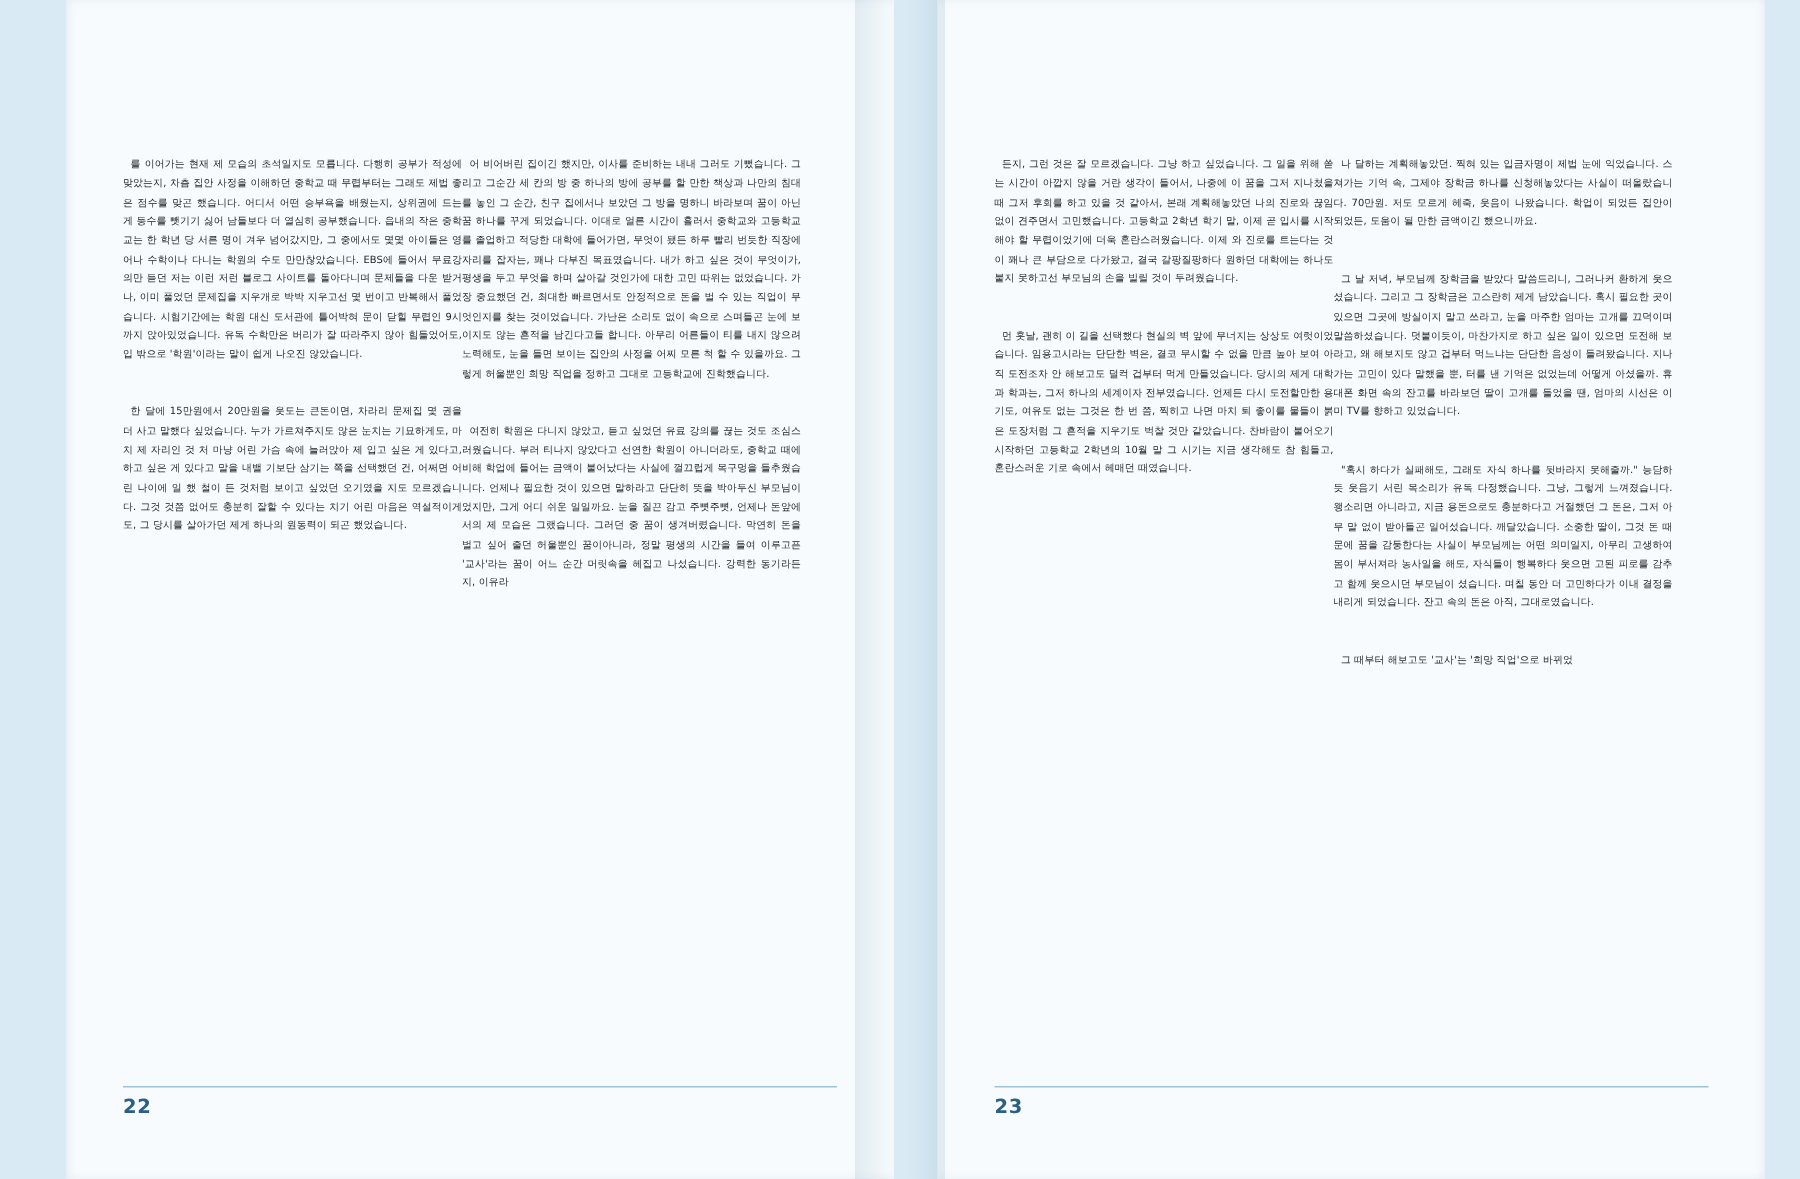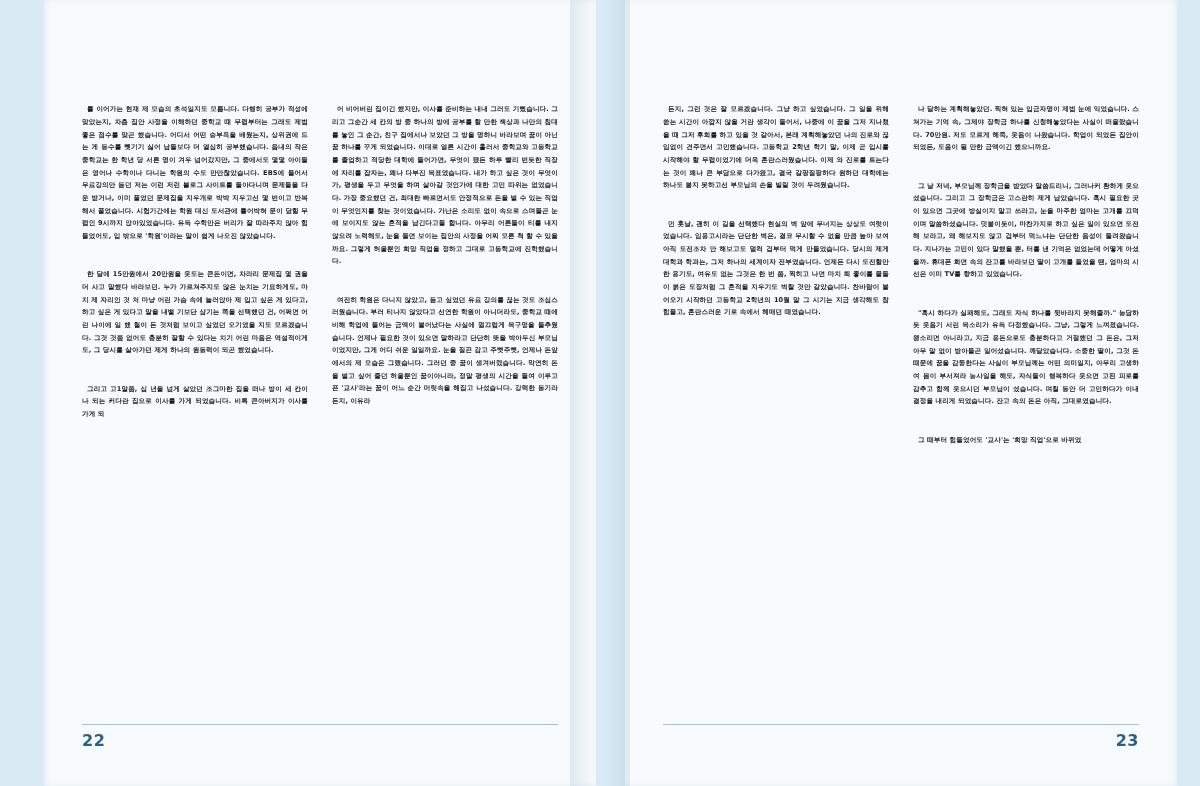--- a/index.html
+++ b/index.html
@@ -34,23 +34,21 @@
   .page-left {
     margin-left: 44px;
     box-shadow: 2px 0 6px rgba(80, 120, 150, 0.10) inset;
   }
   .page-right {
     margin-right: 23px;
     box-shadow: -2px 0 6px rgba(80, 120, 150, 0.10) inset;
   }
   .columns {
     display: flex;
-    gap: 24px;
     flex: 1 1 auto;
-    font-weight: bold;
   }
   .col {
     width: 226px;
     font-size: 6.6px;
     line-height: 1.92;
     color: #1c1c22;
     text-align: justify;
     letter-spacing: 0.1px;
     word-break: break-all;
     white-space: pre-wrap;
@@ -66,27 +64,27 @@
     right: 38px;
     height: 24px;
   }
   .rule {
     height: 1px;
     background: #9fc4da;
     width: 100%;
     margin-bottom: 6px;
   }
   .folio {
-    font-size: 16px;
+    font-size: 13px;
     font-weight: bold;
     color: #2b5f86;
     letter-spacing: 0.5px;
   }
   .folio-left { text-align: left; }
-  .folio-right { text-align: right; }
+  .folio-right { }
   .gutter-shadow {
     position: absolute;
     top: 0;
     width: 26px;
     height: 786px;
     pointer-events: none;
   }
   .gutter-left {
     left: 570px;
     background: linear-gradient(to right, rgba(120,160,185,0.18), rgba(120,160,185,0));
@@ -98,22 +96,21 @@
 </style>
 </head>
 <body>
 
 <div class="spread">
 
   <div class="page page-left">
     <div class="columns">
       <div class="col">
         <p>를 이어가는 현재 제 모습의 초석일지도 모릅니다. 다행히 공부가 적성에 맞았는지, 차츰 집안 사정을 이해하던 중학교 때 무렵부터는 그래도 제법 좋은 점수를 맞곤 했습니다. 어디서 어떤 승부욕을 배웠는지, 상위권에 드는 게 등수를 뺏기기 싫어 남들보다 더 열심히 공부했습니다. 읍내의 작은 중학교는 한 학년 당 서른 명이 겨우 넘어갔지만, 그 중에서도 몇몇 아이들은 영어나 수학이나 다니는 학원의 수도 만만찮았습니다. EBS에 들어서 무료강의만 듣던 저는 이런 저런 블로그 사이트를 돌아다니며 문제들을 다운 받거나, 이미 풀었던 문제집을 지우개로 박박 지우고선 몇 번이고 반복해서 풀었습니다. 시험기간에는 학원 대신 도서관에 틀어박혀 문이 닫힐 무렵인 9시까지 앉아있었습니다. 유독 수학만은 버리가 잘 따라주지 않아 힘들었어도, 입 밖으로 '학원'이라는 말이 쉽게 나오진 않았습니다.</p>
-        <p>한 달에 15만원에서 20만원을 웃도는 큰돈이면, 차라리 문제집 몇 권을 더 사고 말했다 바라보던. 누가 가르쳐주지도 않은 눈치는 기묘하게도, 마치 제 자리인 것 처 마냥 어린 가슴 속에 늘러앉아 제 입고 싶은 게 있다고, 하고 싶은 게 있다고 말을 내밸 기보단 삼기는 쪽을 선택했던 건, 어쩌면 어린 나이에 일 했 철이 든 것처럼 보이고 싶었던 오기였을 지도 모르겠습니다. 그것 것쯤 없어도 충분히 잘할 수 있다는 치기 어린 마음은 역설적이게도, 그 당시를 살아가던 제게 하나의 원동력이 되곤 했었습니다.</p>
-        <p>그리고 고1말쯤, 십 년을 넘게 살았던 조그마한 집을 떠나 방이 세 칸이나 되는 커다란 집으로 이사를 가게 되었습니다. 비록 큰아버지가 이사를 가게 되</p>
+        <p>한 달에 15만원에서 20만원을 웃도는 큰돈이면, 차라리 문제집 몇 권을 더 사고 말했다 싶었습니다. 누가 가르쳐주지도 않은 눈치는 기묘하게도, 마치 제 자리인 것 처 마냥 어린 가슴 속에 늘러앉아 제 입고 싶은 게 있다고, 하고 싶은 게 있다고 말을 내밸 기보단 삼기는 쪽을 선택했던 건, 어쩌면 어린 나이에 일 했 철이 든 것처럼 보이고 싶었던 오기였을 지도 모르겠습니다. 그것 것쯤 없어도 충분히 잘할 수 있다는 치기 어린 마음은 역설적이게도, 그 당시를 살아가던 제게 하나의 원동력이 되곤 했었습니다.</p>
       </div>
       <div class="col">
         <p>어 비어버린 집이긴 했지만, 이사를 준비하는 내내 그러도 기뻤습니다. 그리고 그순간 세 칸의 방 중 하나의 방에 공부를 할 만한 책상과 나만의 침대를 놓인 그 순간, 친구 집에서나 보았던 그 방을 명하니 바라보며 꿈이 아닌 꿈 하나를 꾸게 되었습니다. 이대로 얼른 시간이 흘러서 중학교와 고등학교를 졸업하고 적당한 대학에 들어가면, 무엇이 됐든 하루 빨리 번듯한 직장에 자리를 잡자는, 꽤나 다부진 목표였습니다. 내가 하고 싶은 것이 무엇이가, 평생을 두고 무엇을 하며 살아갈 것인가에 대한 고민 따위는 없었습니다. 가장 중요했던 건, 최대한 빠르면서도 안정적으로 돈을 벌 수 있는 직업이 무엇인지를 찾는 것이었습니다. 가난은 소리도 없이 속으로 스며들곤 눈에 보이지도 않는 흔적을 남긴다고들 합니다. 아무리 어른들이 티를 내지 않으려 노력해도, 눈을 들면 보이는 집안의 사정을 어찌 모른 척 할 수 있을까요. 그렇게 허울뿐인 희망 직업을 정하고 그대로 고등학교에 진학했습니다.</p>
         <p>여전히 학원은 다니지 않았고, 듣고 싶었던 유료 강의를 끊는 것도 조심스러웠습니다. 부러 티나지 않았다고 선연한 학원이 아니더라도, 중학교 때에 비해 학업에 들어는 금액이 불어났다는 사실에 껄끄럽게 목구멍을 들추웠습니다. 언제나 필요한 것이 있으면 말하라고 단단히 뜻을 박아두신 부모님이었지만, 그게 어디 쉬운 일일까요. 눈을 질끈 감고 주뼛주뼛, 언제나 돈앞에서의 제 모습은 그랬습니다. 그러던 중 꿈이 생겨버렸습니다. 막연히 돈을 벌고 싶어 줄던 허울뿐인 꿈이아니라, 정말 평생의 시간을 들여 이루고픈 '교사'라는 꿈이 어느 순간 머릿속을 헤집고 나섰습니다. 강력한 동기라든지, 이유라</p>
       </div>
     </div>
     <div class="footer">
       <div class="rule"></div>
       <div class="folio folio-left">22</div>
     </div>
@@ -122,21 +119,21 @@
   <div class="page page-right">
     <div class="columns">
       <div class="col">
         <p>든지, 그런 것은 잘 모르겠습니다. 그냥 하고 싶었습니다. 그 일을 위해 쏟는 시간이 아깝지 않을 거란 생각이 들어서, 나중에 이 꿈을 그저 지나쳤을 때 그저 후회를 하고 있을 것 같아서, 본래 계획해놓았던 나의 진로와 끊임없이 견주면서 고민했습니다. 고등학교 2학년 학기 말, 이제 곧 입시를 시작해야 할 무렵이었기에 더욱 혼란스러웠습니다. 이제 와 진로를 트는다는 것이 꽤나 큰 부담으로 다가왔고, 결국 갈팡질팡하다 원하던 대학에는 하나도 붙지 못하고선 부모님의 손을 빌릴 것이 두려웠습니다.</p>
         <p>먼 훗날, 괜히 이 길을 선택했다 현실의 벽 앞에 무너지는 상상도 여럿이었습니다. 임용고시라는 단단한 벽은, 결코 무시할 수 없을 만큼 높아 보여 아직 도전조차 안 해보고도 덜컥 겁부터 먹게 만들었습니다. 당시의 제게 대학과 학과는, 그저 하나의 세계이자 전부였습니다. 언제든 다시 도전할만한 용기도, 여유도 없는 그것은 한 번 쯤, 찍히고 나면 마치 퇴 좋이를 물들이 붉은 도장처럼 그 흔적을 지우기도 벅찰 것만 같았습니다. 찬바람이 불어오기 시작하던 고등학교 2학년의 10월 말 그 시기는 지금 생각해도 참 힘들고, 혼란스러운 기로 속에서 헤매던 때였습니다.</p>
       </div>
       <div class="col">
         <p>나 달하는 계획해놓았던. 찍혀 있는 입금자명이 제법 눈에 익었습니다. 스쳐가는 기억 속, 그제야 장학금 하나를 신청해놓았다는 사실이 떠올랐습니다. 70만원. 저도 모르게 헤죽, 웃음이 나왔습니다. 학업이 되었든 집안이 되었든, 도움이 될 만한 금액이긴 했으니까요.</p>
         <p>그 날 저녁, 부모님께 장학금을 받았다 말씀드리니, 그러나커 환하게 웃으셨습니다. 그리고 그 장학금은 고스란히 제게 남았습니다. 혹시 필요한 곳이 있으면 그곳에 방실이지 말고 쓰라고, 눈을 마주한 엄마는 고개를 끄덕이며 말씀하셨습니다. 덧붙이듯이, 마찬가지로 하고 싶은 일이 있으면 도전해 보라고, 왜 해보지도 않고 겁부터 먹느냐는 단단한 음성이 들려왔습니다. 지나가는 고민이 있다 말했을 뿐, 터를 낸 기억은 없었는데 어떻게 아셨을까. 휴대폰 화면 속의 잔고를 바라보던 딸이 고개를 들었을 땐, 엄마의 시선은 이미 TV를 향하고 있었습니다.</p>
         <p>"혹시 하다가 실패해도, 그래도 자식 하나를 뒷바라지 못해줄까." 능담하듯 웃음기 서린 목소리가 유독 다정했습니다. 그냥, 그렇게 느껴졌습니다. 왱소리면 아니라고, 지금 용돈으로도 충분하다고 거절했던 그 돈은, 그저 아무 말 없이 받아들곤 일어섰습니다. 깨달았습니다. 소중한 딸이, 그것 돈 때문에 꿈을 감둥한다는 사실이 부모님께는 어떤 의미일지, 아무리 고생하여 몸이 부서져라 농사일을 해도, 자식들이 행복하다 웃으면 고된 피로를 감추고 함께 웃으시던 부모님이 셨습니다. 며칠 동안 더 고민하다가 이내 결정을 내리게 되었습니다. 잔고 속의 돈은 아직, 그대로였습니다.</p>
-        <p>그 때부터 힘들었어도 '교사'는 '희망 직업'으로 바뀌었</p>
+        <p>그 때부터 해보고도 '교사'는 '희망 직업'으로 바뀌었</p>
       </div>
     </div>
     <div class="footer">
       <div class="rule"></div>
       <div class="folio folio-right">23</div>
     </div>
   </div>
 
   <div class="gutter-shadow gutter-left"></div>
   <div class="gutter-shadow gutter-right"></div>

